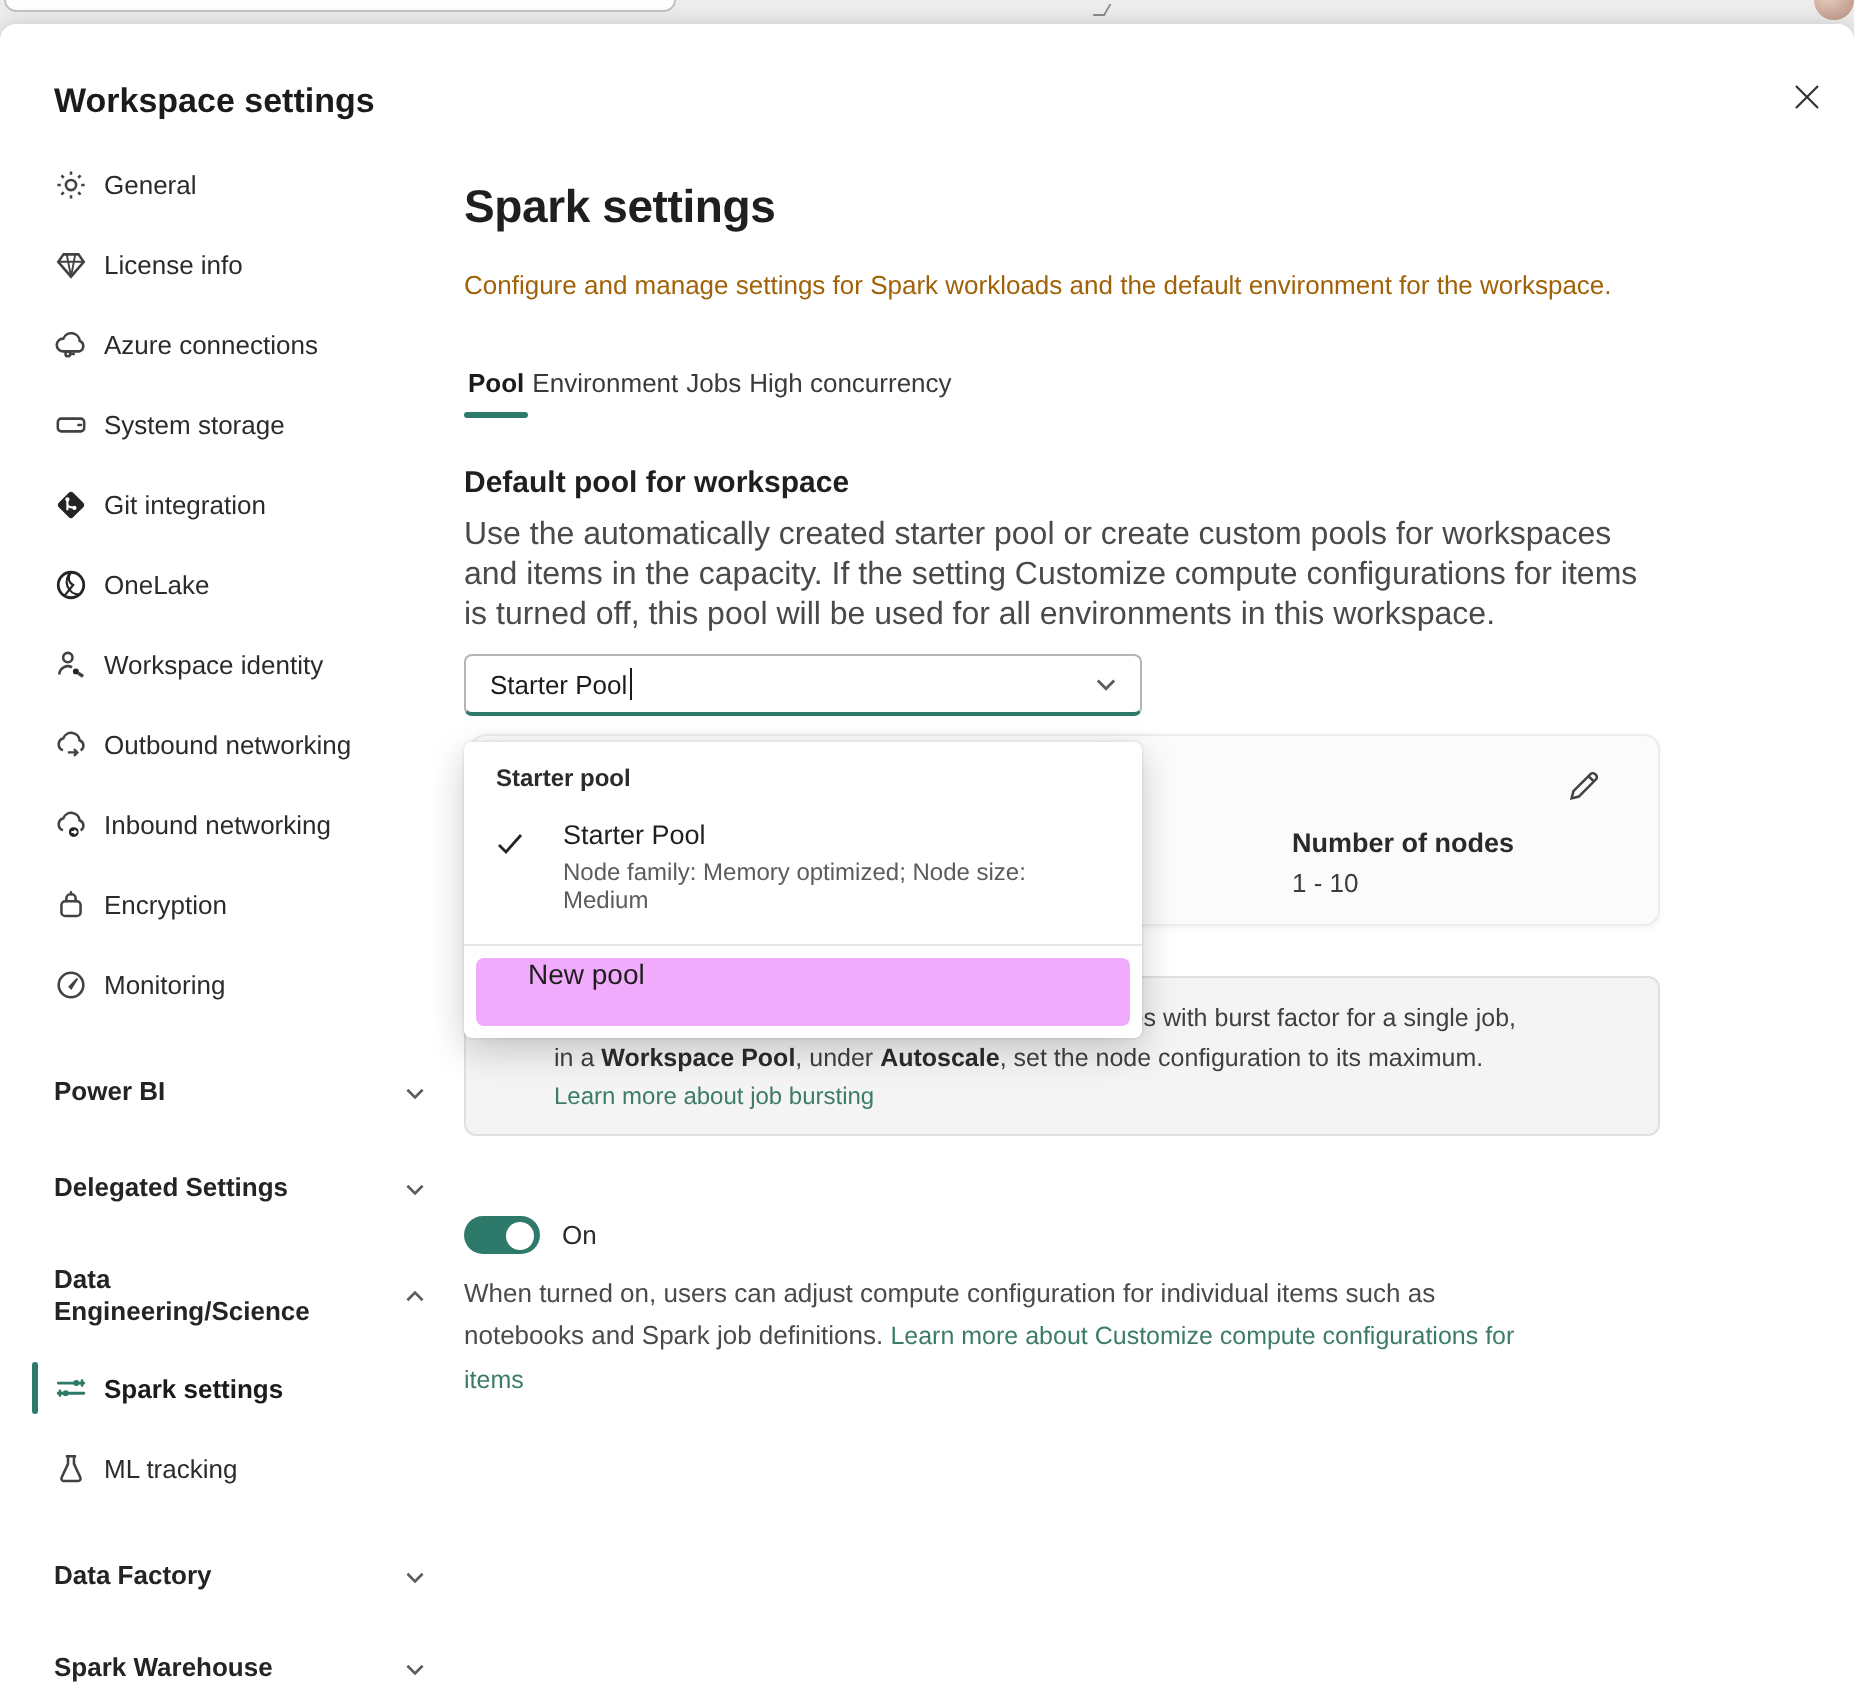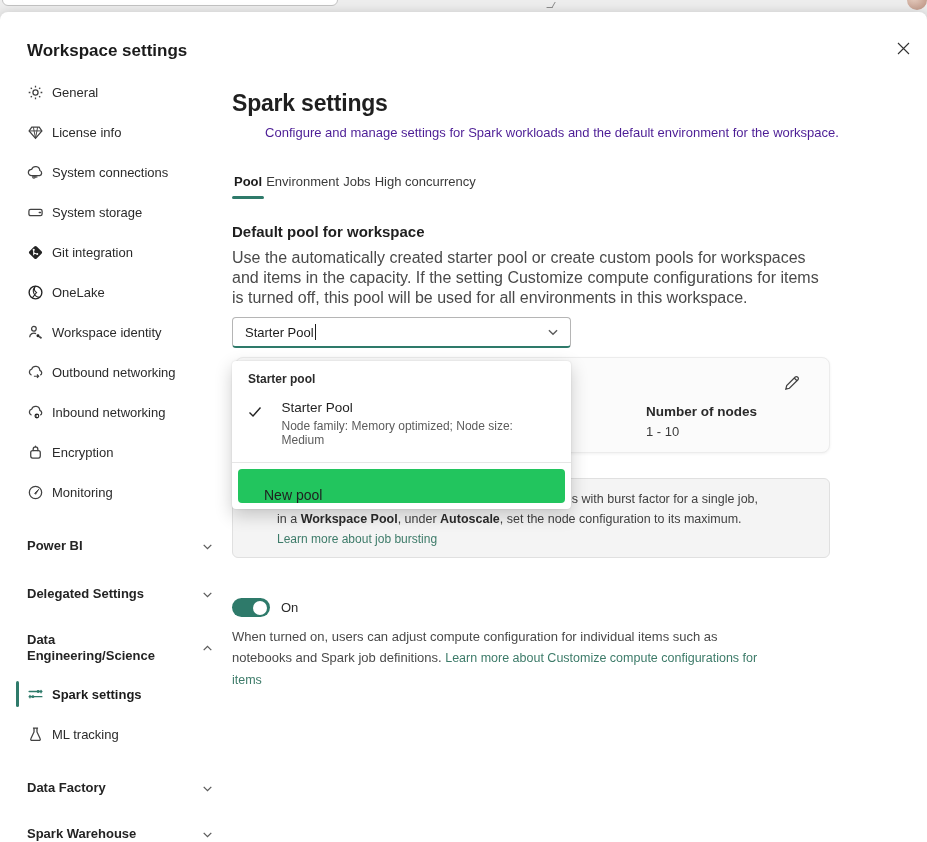--- a/index.html
+++ b/index.html
@@ -37,21 +37,21 @@
   .side-section .lbl{ font-size:13px; font-weight:700; color:#242424; line-height:16px; }
   .side-section.twoline{ height:52px; }
   .sel-bar{ position:absolute; left:0; top:7px; width:3px; height:26px; border-radius:2px;
     background:var(--accent); }
   .side-item.selected .lbl{ font-weight:600; color:#1b1b1b; }
   .mt14{ margin-top:14px; } .mt8{ margin-top:8px; } .mt6{ margin-top:6px; }
 
   
   .main{ position:absolute; top:78px; left:232px; width:640px; }
   .main h1{ font-size:23px; font-weight:700; color:#1f1f1f; letter-spacing:-.2px; }
-  .main .subtitle{ margin-top:8px; font-size:13px; color:#4c1d95;text-align:center; }
+  .main .subtitle{ margin-top:18px; font-size:13px; color:#a16207; }
 
   .tabs{ margin-top:30px; display:flex; }
   .tab{ position:relative; padding:4px 2px 12px 2px; font-size:13px; color:#3a3a3a; cursor:pointer; }
   .tab.active{ font-weight:700; color:#1b1b1b; }
   .tab.active .tab-underline{ position:absolute; left:0; right:0; bottom:2px; height:3px;
     border-radius:2px; background:var(--accent); }
 
   .pool-h{ margin-top:22px; font-size:15px; font-weight:700; color:#1f1f1f; }
   .pool-desc{ margin-top:8px; width:600px; font-size:16px; line-height:20px; color:#4a4a4a; }
 
@@ -92,22 +92,22 @@
 
   
   .dropdown{ position:absolute; left:0; top:4px; width:339px; background:#fff; border-radius:4px;
     box-shadow:0 6px 18px rgba(0,0,0,.2), 0 0 2px rgba(0,0,0,.12); padding:8px 0 6px 0; z-index:9; }
   .dd-group{ padding:3px 16px 6px 16px; font-size:12px; font-weight:700; color:#2b2b2b; }
   .dd-opt{ display:flex; padding:8px 16px 9px 16px; cursor:pointer; }
   .dd-check{ width:34px; padding-top:6px; }
   .dd-t{ font-size:13.5px; color:#1f1f1f; }
   .dd-s{ margin-top:4px; font-size:12px; color:#5c5c5c; }
   .dd-div{ height:1px; background:#e6e6e6; margin:6px 0 6px 0; }
-  .dd-new{ margin:0 6px; height:34px; background:#22c55e; border-radius:4px; display:flex;
-    align-items:flex-end; padding-left:26px; font-size:14px; color:#1f1f1f; cursor:pointer; }
+  .dd-new{ margin:0 6px; height:34px; background:#f0abfc; border-radius:4px; display:flex;
+    align-items:flex-start; padding-left:26px; font-size:14px; color:#1f1f1f; cursor:pointer; }
 
   svg{ display:block; }
 </style>
 </head>
 <body>
 
 <div class="app-bar">
   <div class="app-search"></div>
   <div class="app-mark"></div>
   <div class="app-avatar"></div>
@@ -147,21 +147,21 @@
     </div>
 
     <div class="side-item">
       <span>
           <svg width="17" height="17" viewBox="0 0 16 16" fill="none" stroke="#424242" stroke-width="1.2">
             <path d="M4.2 11A3 3 0 0 1 4.4 5a4 4 0 0 1 7.7 1.1A2.6 2.6 0 0 1 12 11z"></path>
             <circle cx="6.5" cy="12.2" r="1.1"></circle>
             <path d="M7.6 12.2h2.2"></path>
           </svg>
         </span>
-      <span class="lbl">System connections</span>
+      <span class="lbl">Azure connections</span>
     </div>
 
     <div class="side-item">
       <span>
           <svg width="17" height="17" viewBox="0 0 16 16" fill="none" stroke="#424242" stroke-width="1.2">
             <rect x="1.8" y="5" width="12.4" height="6" rx="1.6"></rect>
             <path d="M11.5 8h1.2" stroke-linecap="round"></path>
           </svg>
         </span>
       <span class="lbl">System storage</span>

